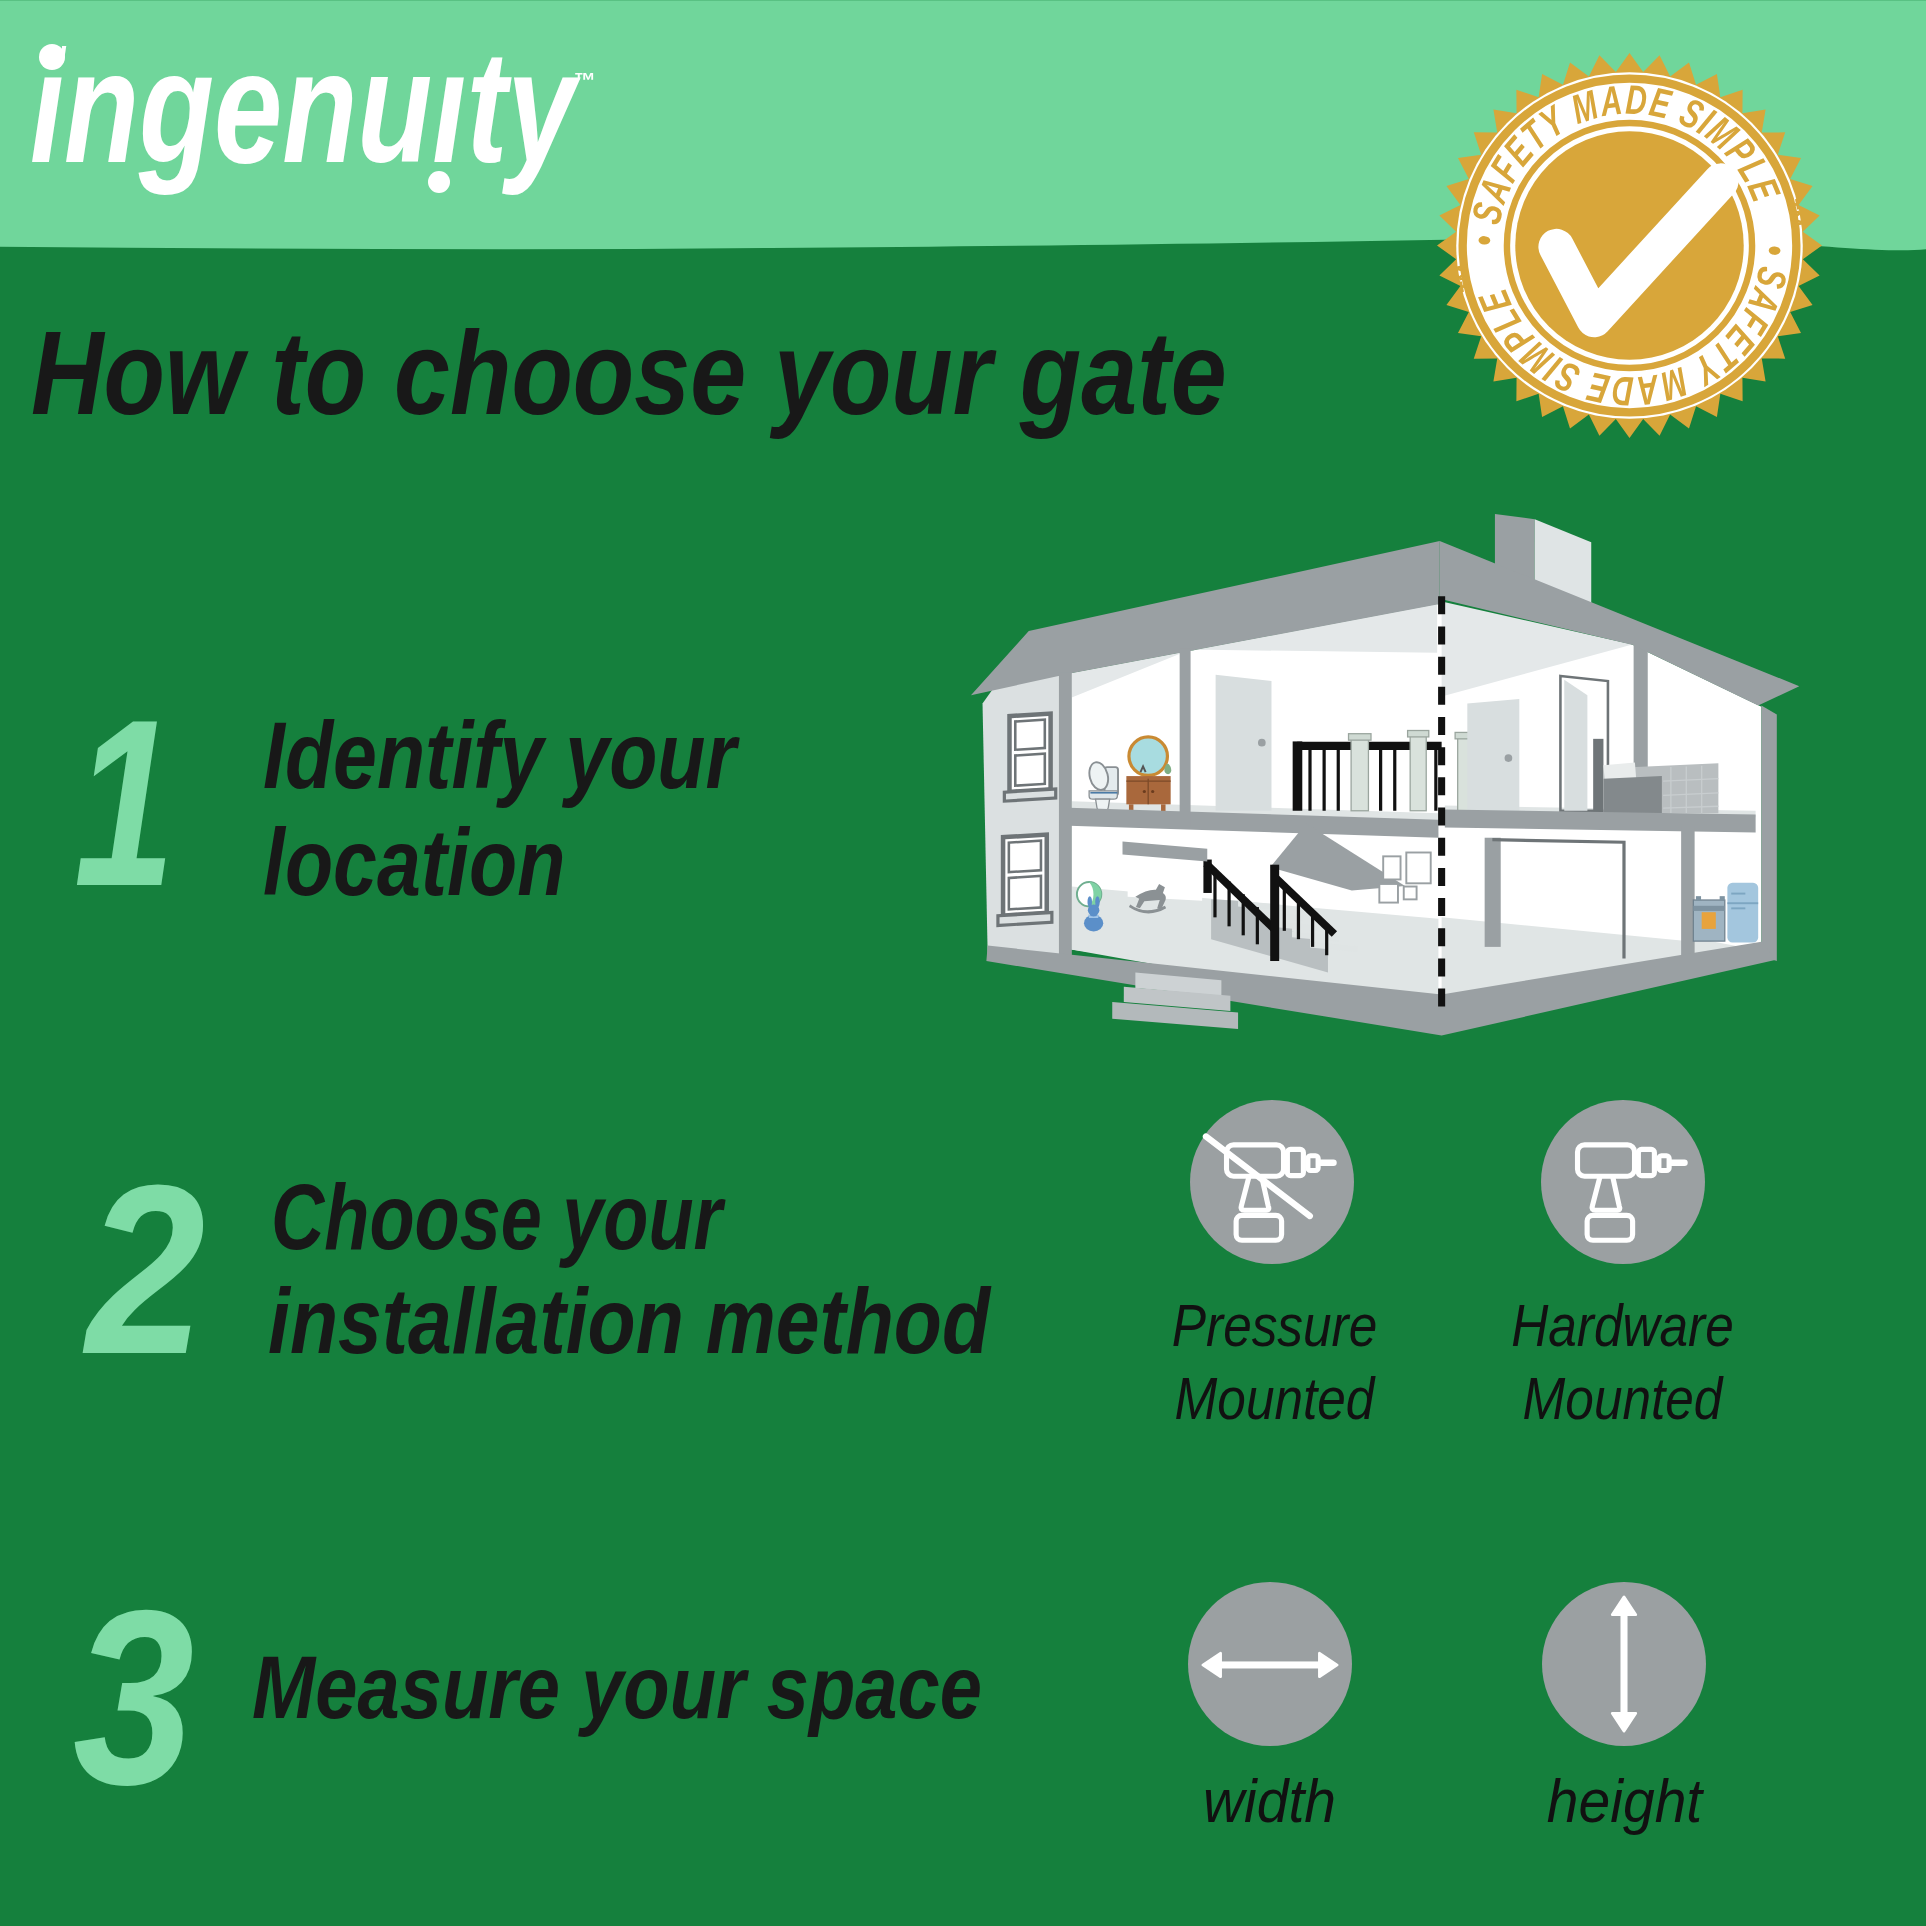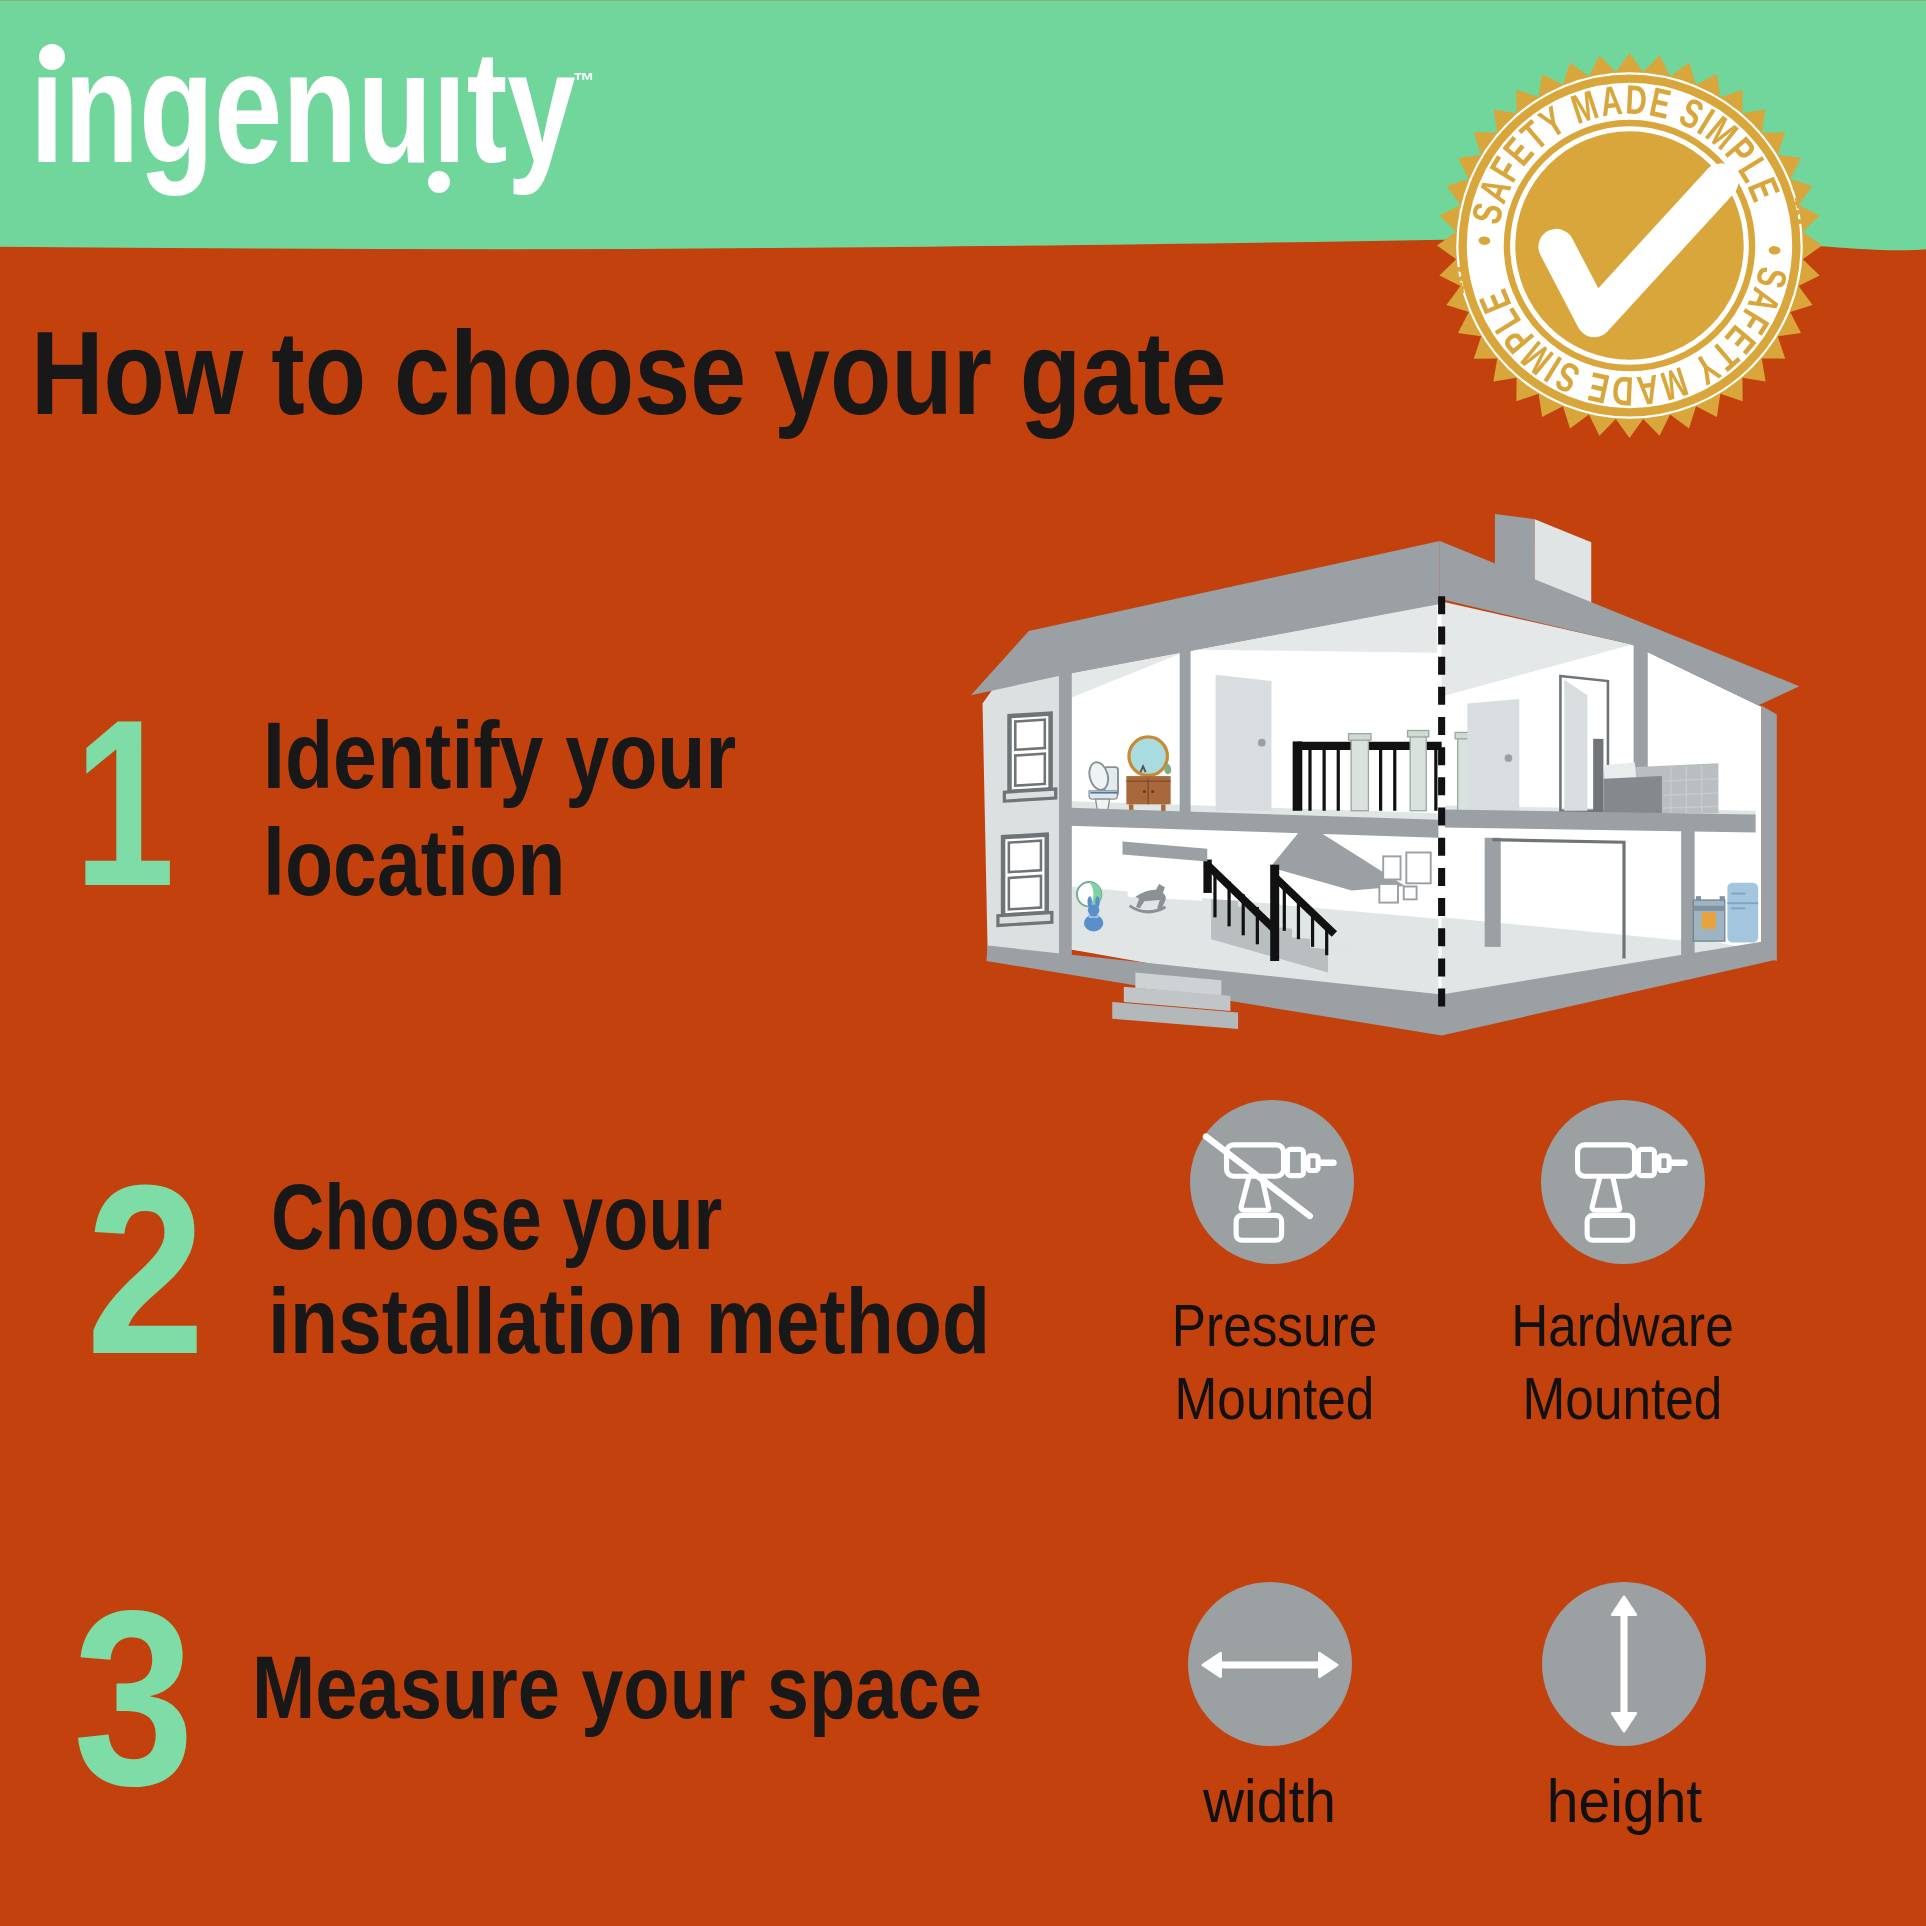--- a/index.html
+++ b/index.html
@@ -1,17 +1,17 @@
 <!DOCTYPE html>
 <html style="font-size:10.3px"><head>
 <meta charset="utf-8">
 <style>
   html,body{margin:0;padding:0;}
   body{width:1926px;height:1926px;background:#ffffff;font-family:"Liberation Sans", sans-serif;}
-  #page{position:relative;width:1926px;height:1926px;overflow:hidden;background:#c2410c;}
+  #page{position:relative;width:1926px;height:1926px;overflow:hidden;background:#15803d;font-style:italic;}
   .abs{position:absolute;}
   .num{color:#7edca6;font-weight:bold;line-height:1;transform-origin:0 0;}
   .step{color:#181818;font-weight:bold;transform-origin:0 0;white-space:nowrap;}
   .lbl{color:#111;text-align:center;}
 </style>
 </head>
 <body>
 <div id="page">
 
 <svg class="abs" style="left:0;top:0" width="1926" height="270" viewBox="0 0 3000 420">

